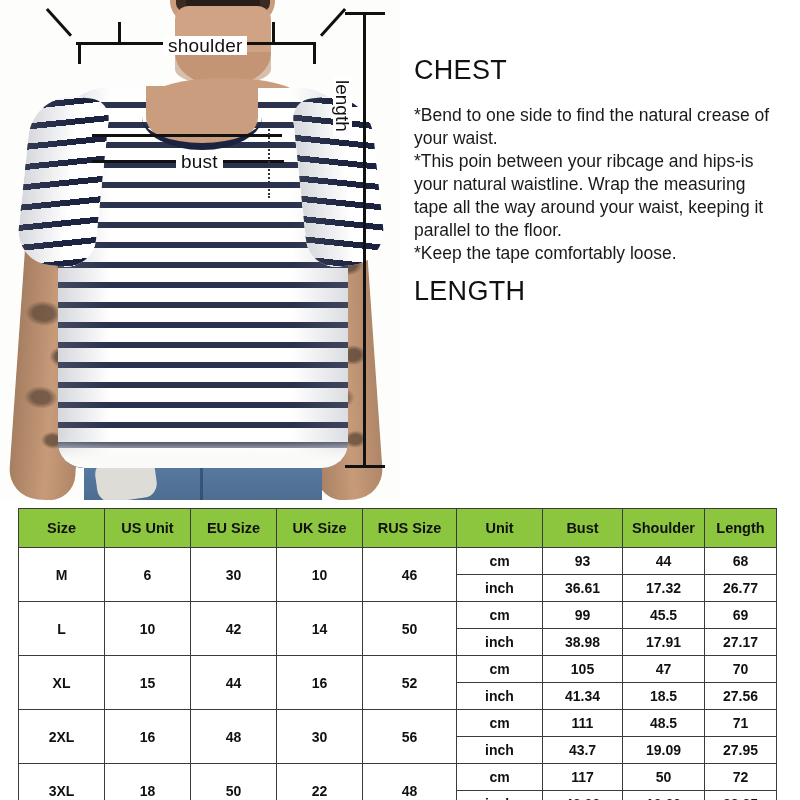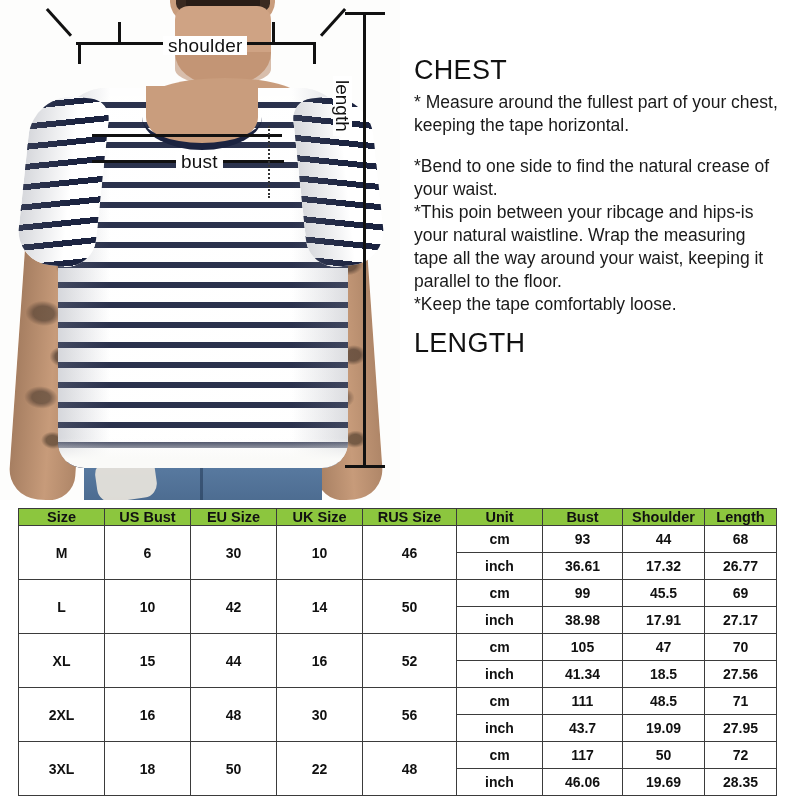--- a/index.html
+++ b/index.html
@@ -150,21 +150,21 @@
   #sec-length .section-title { margin-bottom:4px; }
 
   
   #size-table-wrap { position:absolute; left:18px; top:508px; width:758px; }
   table.size-table { border-collapse:collapse; width:758px; table-layout:fixed; }
   table.size-table th, table.size-table td {
     border:1.6px solid #3b3b3b; text-align:center; color:#111;
     font-family:"Liberation Sans", sans-serif; font-weight:bold;
     font-size:14px; padding:0; height:27px; background:#fff;
   }
-  table.size-table thead th { background:#8CC63E; height:17px; font-size:14.5px; }
+  table.size-table thead th { background:#8CC63E; height:39px; font-size:14.5px; }
   col.c-size { width:86px; } col.c-us { width:86px; } col.c-eu { width:86px; }
   col.c-uk { width:86px; } col.c-rus { width:94px; } col.c-unit { width:86px; }
   col.c-bust { width:80px; } col.c-shoulder { width:82px; } col.c-length { width:72px; }
 </style>
 </head>
 <body>
 
 <div id="page">
 
   <div id="top-area">
@@ -231,21 +231,20 @@
       <div class="guide-line" id="length-line"></div>
       <div class="guide-line" id="length-cap-top"></div>
       <div class="guide-line" id="length-cap-bottom"></div>
       <div id="length-label">length</div>
     </div>
 
     <div id="text-panel">
 
       <div class="section" id="sec-chest">
         <div class="section-title">CHEST</div>
-        <div class="section-body">* Measure around the fullest part of your chest, keeping the tape horizontal.</div>
       </div>
 
       <div class="section" id="sec-waist">
         <div class="section-body">*Bend to one side to find the natural crease of your waist.<br>*This poin between your ribcage and hips-is your natural waistline. Wrap the measuring<br>tape all the way around your waist, keeping it parallel to the floor.<br>*Keep the tape comfortably loose.</div>
       </div>
 
       <div class="section" id="sec-length">
         <div class="section-title">LENGTH</div>
       </div>
 
@@ -261,21 +260,21 @@
           <col class="c-uk">
           <col class="c-rus">
         <col class="c-unit">
           <col class="c-bust">
           <col class="c-shoulder">
           <col class="c-length">
       </colgroup>
       <thead>
         <tr id="thead-row">
             <th>Size</th>
-            <th>US Bust</th>
+            <th>US Unit</th>
             <th>EU Size</th>
             <th>UK Size</th>
             <th>RUS Size</th>
             <th>Unit</th>
             <th>Bust</th>
             <th>Shoulder</th>
             <th>Length</th>
           </tr>
       </thead>
       <tbody id="tbody">

